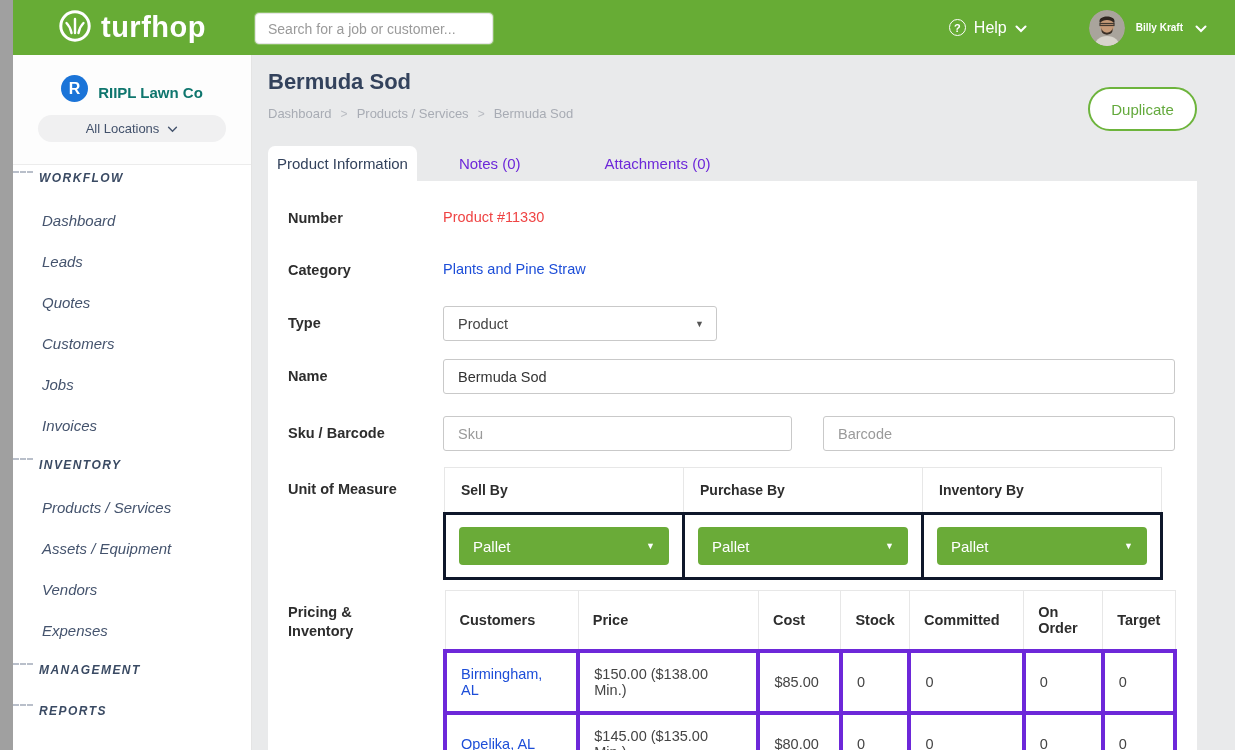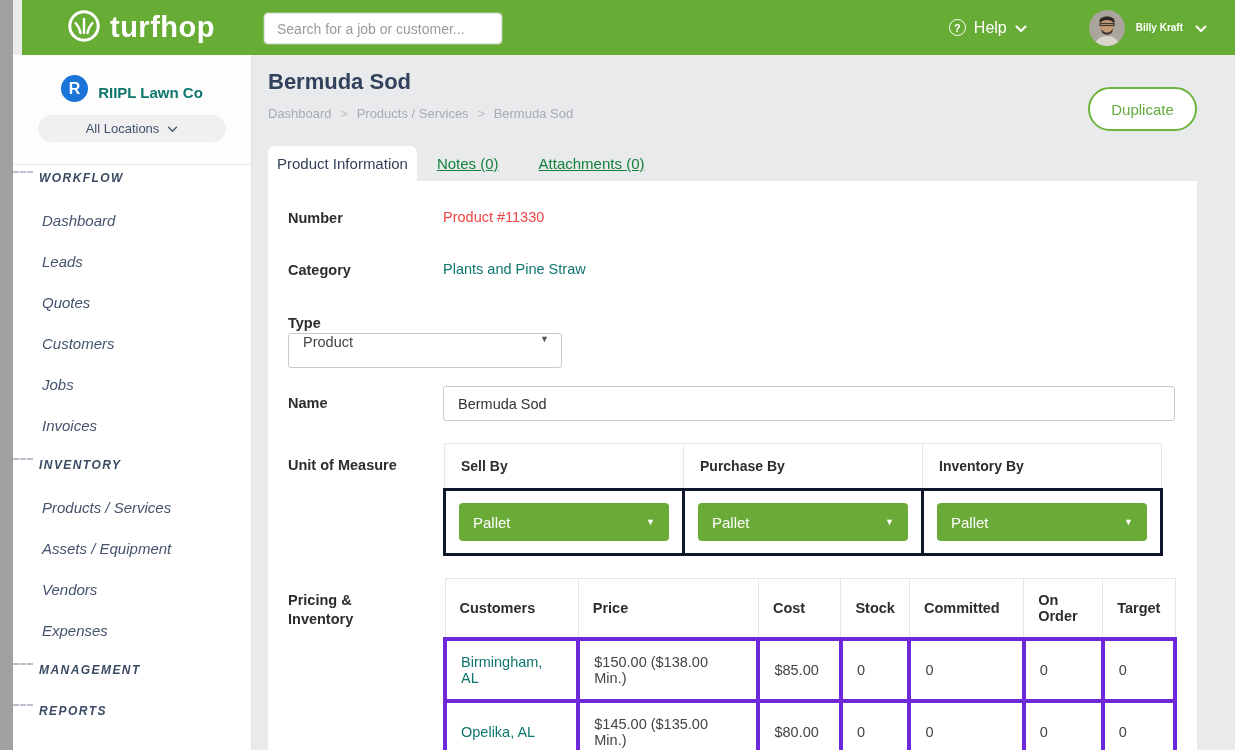--- a/index.html
+++ b/index.html
@@ -5,21 +5,21 @@
   * { box-sizing: border-box; margin: 0; padding: 0; }
   html, body { width: 1235px; height: 750px; overflow: hidden; }
   body { font-family: "Liberation Sans", sans-serif; background: #e9eaeb; position: relative; }
 
   .app { position: relative; width: 1235px; height: 750px; background: #e9eaeb; overflow: hidden; }
 
   
   .edge-strip { position: absolute; left: 0; top: 0; width: 13px; height: 750px; background: #a0a0a0; z-index: 50; }
 
   
-  .topbar { position: absolute; left: 22px; top: 0; right: 0; height: 55px; background: #67ac35; z-index: 10; }
+  .topbar { position: absolute; left: 13px; top: 0; right: 0; height: 55px; background: #67ac35; z-index: 10; }
   .logo { position: absolute; left: 45px; top: 0; height: 55px; display: flex; align-items: center; gap: 9px; }
   .logo-text { color: #fff; font-size: 29px; font-weight: bold; letter-spacing: 0.5px; }
   .search-wrap { position: absolute; left: 242px; top: 13px; }
   .search-input { width: 238px; height: 31px; border: 1px solid #e6e6e6; border-radius: 4px; padding: 0 12px; font-size: 14px; color: #333; font-family: "Liberation Sans", sans-serif; outline: none; box-shadow: 0 0 0 1px rgba(255,255,255,0.25); }
   .search-input::placeholder { color: #9a9a9a; }
   .topbar-right { position: absolute; right: 28px; top: 0; height: 55px; display: flex; align-items: center; }
   .help-group { display: flex; align-items: center; gap: 8px; margin-right: 62px; cursor: pointer; }
   .help-icon { width: 17px; height: 17px; border: 1.5px solid #fff; border-radius: 50%; color: #fff; font-size: 11px; font-weight: bold; display: flex; align-items: center; justify-content: center; }
   .help-label { color: #fff; font-size: 16px; }
   .avatar { width: 36px; height: 36px; border-radius: 50%; overflow: hidden; margin-right: 11px; flex: 0 0 auto; }
@@ -44,39 +44,39 @@
   .page-head { position: relative; padding: 14px 38px 0 16px; }
   .page-title { font-size: 22px; font-weight: bold; color: #33425c; }
   .breadcrumb { margin-top: 11px; font-size: 13px; color: #a8acb4; display: flex; align-items: center; gap: 9px; }
   .crumb { color: #a8acb4; }
   .crumb-sep { color: #b9bcc2; font-size: 12px; }
   .duplicate-btn { position: absolute; top: 32px; right: 38px; width: 109px; height: 44px; background: #fff; border: 2px solid #6db43c; border-radius: 24px; color: #63a93c; font-size: 15px; font-family: "Liberation Sans", sans-serif; cursor: pointer; }
 
   .tabs { display: flex; align-items: flex-end; margin-top: 25px; padding-left: 16px; }
   .tab { font-size: 15px; cursor: pointer; }
   .tab.active { background: #fff; border-radius: 7px 7px 0 0; padding: 9px 9px; color: #33425c; }
-  .tab.plain { color: #15803d; padding: 9px 20px; text-decoration: underline; }
+  .tab.plain { color: #6d28d9; padding: 9px 42px; }
 
   .card { margin: 0 38px 0 16px; background: #fff; height: 572px; padding: 28px 20px 0 20px; overflow: hidden; }
 
   .frow { display: flex; align-items: flex-start; }
   .flabel { width: 155px; flex: 0 0 auto; font-size: 14.5px; font-weight: bold; color: #2d2d2d; line-height: 19px; }
   .fvalue { font-size: 14.5px; color: #ef4444; }
-  .link { color: #0f766e; cursor: pointer; }
+  .link { color: #1d4ed8; cursor: pointer; }
 
   .r-number { height: 52px; }
   .r-category { height: 45px; }
-  .r-type { margin-bottom: 18px; flex-direction: column; }
+  .r-type { margin-bottom: 18px; }
   .r-name { margin-bottom: 22px; }
   .r-sku { margin-bottom: 16px; }
-  .r-uom { margin-bottom: 22px; }
+  .r-uom { margin-bottom: 10px; }
   .pad-lab { padding-top: 8px; }
   .pad-lab-lg { padding-top: 13px; }
 
-  .select-box { width: 274px; height: 35px; border: 1px solid #c9c9c9; border-radius: 3px; display: flex; align-items: flex-start; justify-content: space-between; padding: 0 12px 0 14px; font-size: 14.5px; color: #444; background: #fff; cursor: pointer; }
+  .select-box { width: 274px; height: 35px; border: 1px solid #c9c9c9; border-radius: 3px; display: flex; align-items: center; justify-content: space-between; padding: 0 12px 0 14px; font-size: 14.5px; color: #444; background: #fff; cursor: pointer; }
   .select-caret { font-size: 9px; color: #555; }
 
   .text-input { height: 35px; border: 1px solid #c9c9c9; border-radius: 3px; padding: 0 14px; font-size: 14.5px; color: #333; font-family: "Liberation Sans", sans-serif; outline: none; }
   .text-input::placeholder { color: #9a9a9a; }
   .name-input { width: 732px; }
   .sku-input { width: 349px; margin-right: 31px; }
   .barcode-input { width: 352px; }
 
   table { border-collapse: collapse; }
   .uom-table { width: 720px; }
@@ -255,20 +255,25 @@
           <span>Product</span>
           <span class="select-caret">▼</span>
         </div>
       </div>
 
       <div class="frow r-name">
         <span class="flabel pad-lab">Name</span>
         <input class="text-input name-input" type="text" value="Bermuda Sod" style="">
       </div>
 
+      <div class="frow r-sku">
+        <span class="flabel pad-lab">Sku / Barcode</span>
+        <input class="text-input sku-input" type="text" placeholder="Sku" style="">
+        <input class="text-input barcode-input" type="text" placeholder="Barcode" style="">
+      </div>
 
       <div class="frow r-uom">
         <span class="flabel pad-lab-lg">Unit of Measure</span>
         <table class="uom-table">
           <tbody>
               <tr>
             <th>Sell By</th>
             <th>Purchase By</th>
             <th>Inventory By</th>
           </tr>

